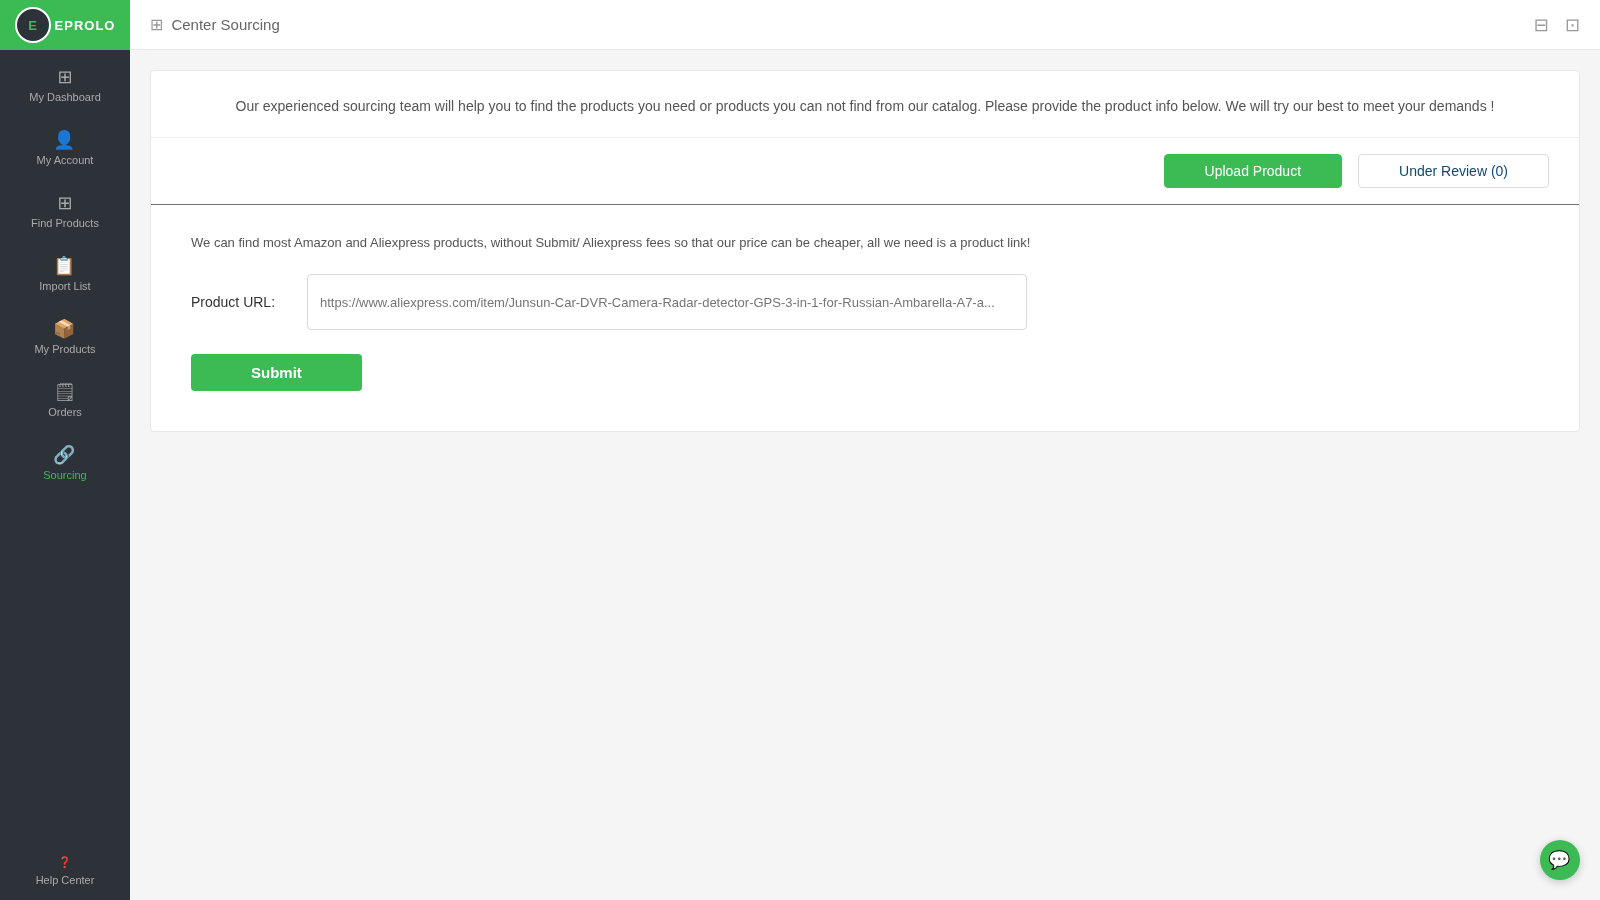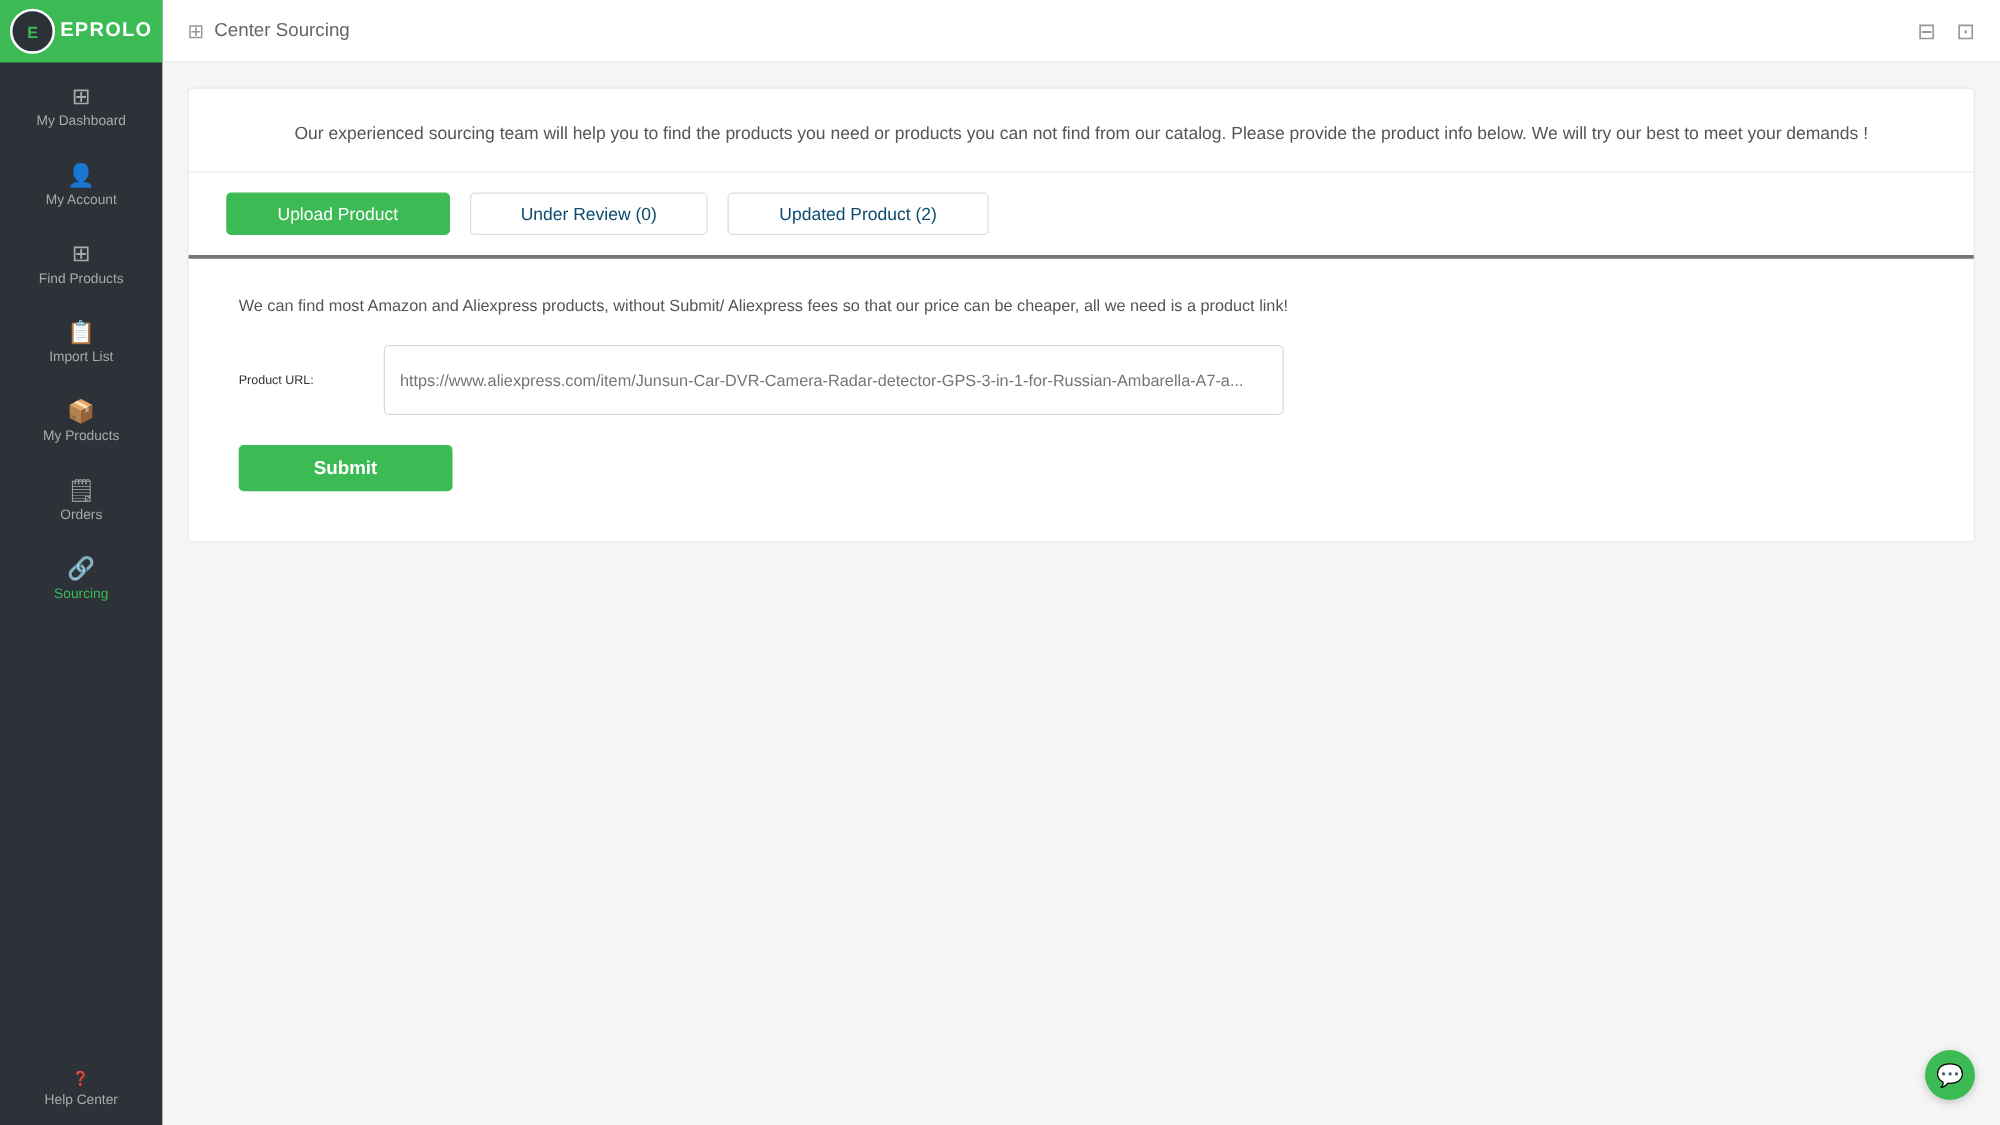--- a/index.html
+++ b/index.html
@@ -30,21 +30,21 @@
       border: 2px solid #fff;
       display: flex;
       align-items: center;
       justify-content: center;
       font-weight: bold;
       color: #3cba54;
       font-size: 13px;
     }
     .logo-text {
       color: #fff;
-      font-size: 16px;
+      font-size: 13px;
       font-weight: bold;
       margin-left: 4px;
       letter-spacing: 1px;
     }
     .sidebar-nav {
       flex: 1;
       display: flex;
       flex-direction: column;
       padding-top: 4px;
     }
@@ -137,21 +137,22 @@
       font-size: 14px;
       line-height: 1.6;
       border-bottom: 1px solid #eee;
     }
 
     .tabs-row {
       display: flex;
       align-items: center;
       padding: 16px 30px;
       gap: 16px;
-      border-bottom: 3px solid #737373;
+      border-bottom: 1px solid #737373;
+      justify-content: flex-end;
     }
 
     .tab-btn {
       padding: 8px 40px;
       border-radius: 4px;
       font-size: 14px;
       cursor: pointer;
       border: 1px solid #ddd;
       background: #fff;
       color: #0c4a6e;
@@ -174,21 +175,21 @@
     }
 
     .form-row {
       display: flex;
       align-items: center;
       gap: 16px;
       margin-bottom: 24px;
     }
 
     .form-label {
-      font-size: 10px;
+      font-size: 14px;
       color: #333;
       white-space: nowrap;
       font-weight: 500;
       min-width: 100px;
     }
 
     .form-input {
       flex: 1;
       max-width: 720px;
       height: 56px;
@@ -297,21 +298,20 @@
   <div class="page-body">
     <div class="content-card">
 
       <div class="intro-text">
         <span>Our experienced sourcing team will help you to find the products you need or products you can not find from our catalog. Please provide the product info below. We will try our best to meet your demands !</span>
       </div>
 
       <div class="tabs-row">
         <button class="tab-btn active">Upload Product</button>
         <button class="tab-btn">Under Review (0)</button>
-        <button class="tab-btn">Updated Product (2)</button>
       </div>
 
       <div class="form-section">
         <p class="helper-text">We can find most Amazon and Aliexpress products, without Submit/ Aliexpress fees so that our price can be cheaper, all we need is a product link!</p>
 
         <div class="form-row">
           <label class="form-label">Product URL:</label>
           <input class="form-input" type="text" placeholder="https://www.aliexpress.com/item/Junsun-Car-DVR-Camera-Radar-detector-GPS-3-in-1-for-Russian-Ambarella-A7-a..." style="">
         </div>
 

